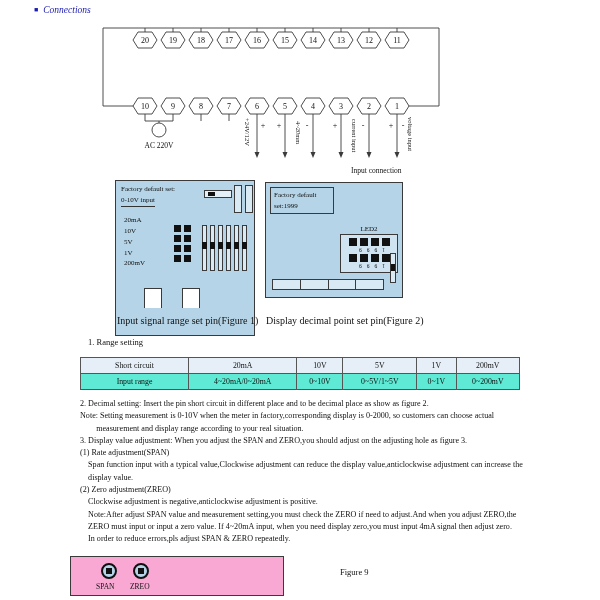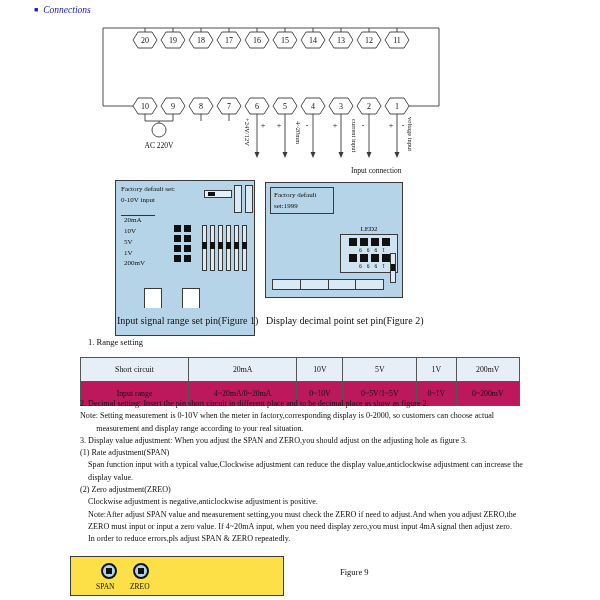--- a/index.html
+++ b/index.html
@@ -11,21 +11,21 @@
   .bullet{font-size:7px;margin-right:5px;position:relative;top:-1px;}
 
   #wiring-svg{position:absolute;left:95px;top:24px;width:370px;height:152px;}
   #wiring-svg text{font-family:"Liberation Serif",serif;fill:#111;}
 
   .panel{position:absolute;background:#b5d4e7;border:1px solid #3a3a3a;overflow:hidden;}
   .fig1{left:115px;top:180px;width:140px;height:156px;}
   .fig2{left:265px;top:182px;width:138px;height:116px;}
 
   .f1-text{position:absolute;left:5px;top:3px;font-size:7px;line-height:1.5;}
-  .underlined{border-bottom:1px solid #333;display:inline-block;padding-bottom:10px;}
+  .underlined{border-bottom:1px solid #333;display:inline-block;padding-bottom:1px;}
   .f1-slider{position:absolute;left:88px;top:9px;width:28px;height:8px;border:1px solid #3a3a3a;background:#e4f0f7;}
   .slider-knob{position:absolute;left:3px;top:1px;width:7px;height:4px;background:#111;display:block;}
   .f1-slot{position:absolute;top:4px;width:8px;height:28px;border:1px solid #3a3a3a;background:#d9eaf4;}
   .s1{left:118px;}.s2{left:129px;}
   .f1-options{position:absolute;left:8px;top:34px;font-size:7px;line-height:1.55;}
   .f1-dip{position:absolute;left:58px;top:44px;display:grid;grid-template-columns:repeat(2,7px);gap:3px;}
   .dip-sq{width:7px;height:7px;background:#111;display:block;}
   .fig2 .dip-sq{width:8px;height:8px;}
   .f1-pins{position:absolute;left:86px;top:44px;display:flex;gap:3px;}
   .pin{display:block;width:5px;height:46px;border:1px solid #3a3a3a;background:#d9eaf4;position:relative;}
@@ -45,28 +45,28 @@
   .f2-pin{position:absolute;left:124px;top:70px;width:6px;height:30px;border:1px solid #3a3a3a;background:#d9eaf4;}
   .f2-pin::after{content:"";position:absolute;left:0;top:10px;width:4px;height:7px;background:#111;}
 
   .caption{position:absolute;font-size:10px;}
   .cap1{left:117px;top:315px;}
   .cap2{left:266px;top:315px;text-align:center;}
 
   .range-heading{position:absolute;left:88px;top:337px;font-size:8.5px;}
 
   .range-table{position:absolute;left:80px;top:357px;width:440px;border-collapse:collapse;font-size:7.8px;}
-  .range-table td{border:1px solid #555;text-align:center;height:24px;padding:1px 2px;}
+  .range-table td{border:1px solid #555;text-align:center;height:16px;padding:1px 2px;}
   .range-table tr.r1 td{background:#e6eff7;}
-  .range-table tr.r2 td{background:#be185d;}
+  .range-table tr.r2 td{background:#5eead4;}
   .range-table td.c0{width:108px;}
 
   .notes{position:absolute;left:80px;top:398px;width:480px;font-size:8.1px;line-height:1.52;white-space:pre-wrap;}
 
-  .fig3-box{position:absolute;left:70px;top:556px;width:214px;height:40px;background:#fde047;border:1px solid #3a3a3a;}
+  .fig3-box{position:absolute;left:70px;top:556px;width:214px;height:40px;background:#f9a8d4;border:1px solid #3a3a3a;}
   .knob{position:absolute;top:6px;width:16px;height:16px;border:2.5px solid #111;border-radius:50%;background:#b5d4e7;display:flex;align-items:center;justify-content:center;}
   .k1{left:30px;}.k2{left:62px;}
   .knob-square{width:6px;height:6px;background:#111;display:block;}
   .knob-label{position:absolute;top:25px;font-size:7.5px;}
   .l1{left:25px;}.l2{left:59px;}
   .fig3-caption{position:absolute;left:340px;top:567px;font-size:8.5px;}
 </style>
 </head>
 <body>
 

